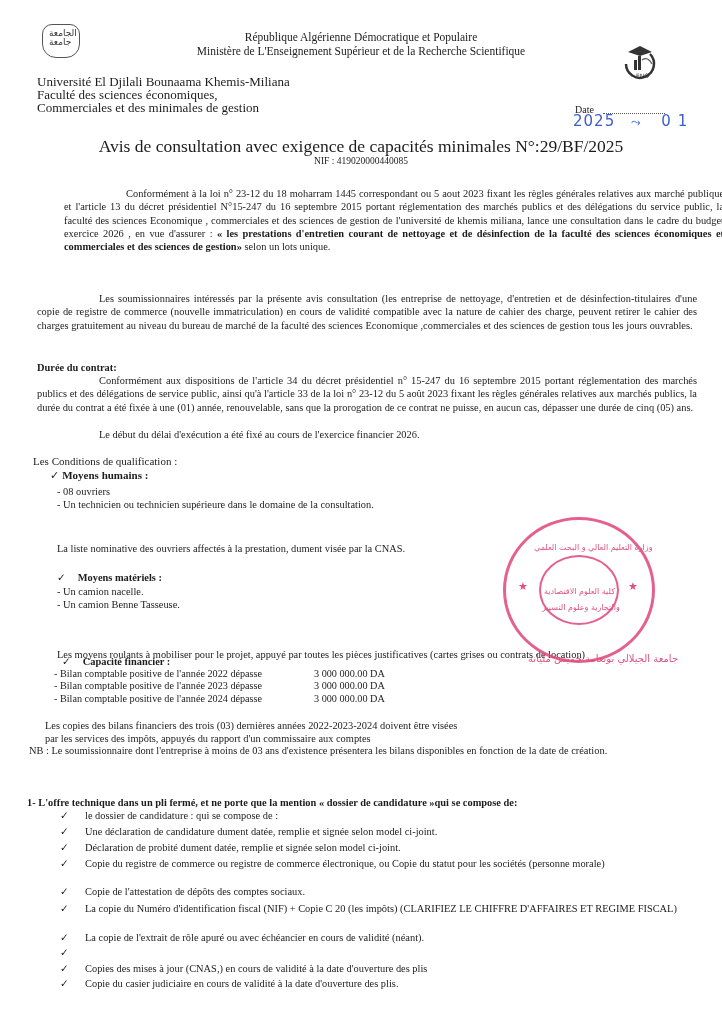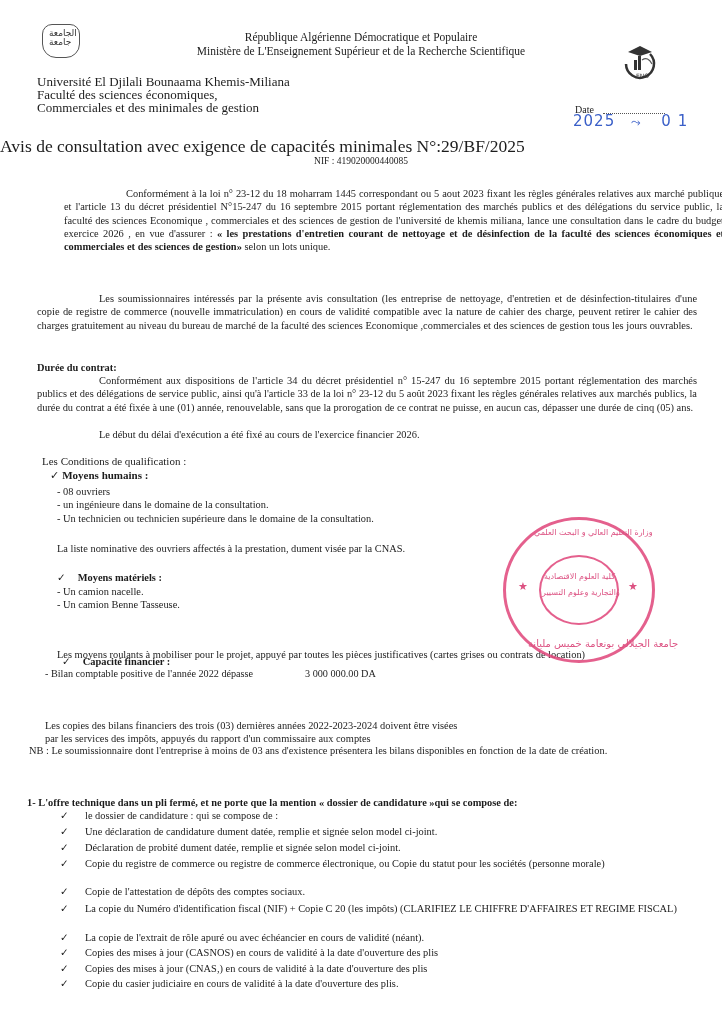--- a/index.html
+++ b/index.html
@@ -8,32 +8,32 @@
   .abs { position:absolute; }
   .hdr-center { left:0; width:722px; top:30px; text-align:center; font-size:11.5px; line-height:14px; }
   .uni { left:37px; top:75px; font-size:13px; line-height:13px; }
   .logo-left { left:42px; top:24px; width:36px; height:32px; border:1.5px solid #555; border-radius:10px 10px 14px 14px; }
   .logo-left .g1 { position:absolute; left:6px; top:4px; font-size:9px; line-height:9px; color:#333; font-family:"DejaVu Sans",sans-serif; }
   .logo-right { left:620px; top:42px; width:40px; height:40px; }
   .date-area { left:573px; top:104px; }
   .date-label { font-size:10px; color:#222; position:absolute; left:2px; top:0; }
   .date-dots { position:absolute; left:30px; top:9px; width:62px; border-bottom:1px dotted #555; }
   .date-stamp { position:absolute; left:0; top:8px; color:#3a5fc8; font-family:"DejaVu Sans",sans-serif; font-size:15px; letter-spacing:1px; white-space:nowrap; }
-  .title { left:0; width:722px; top:136px; text-align:left; font-size:17.5px; line-height:20px; }
+  .title { left:0; width:722px; top:136px; text-align:center; font-size:17.5px; line-height:20px; }
   .nif { left:0; width:722px; top:156px; text-align:center; font-size:9.5px; }
   .para { left:37px; width:660px; font-size:10.4px; line-height:13.3px; text-align:justify; }
   .indent { text-indent:62px; }
   .b { font-weight:bold; }
   .line { font-size:10.4px; line-height:13.3px; white-space:nowrap; }
   .fin-row { font-size:10.2px; line-height:12.3px; white-space:nowrap; }
   .fin-label { display:inline-block; width:260px; }
   .stamp { left:503px; top:517px; width:146px; height:140px; border:3px solid #e0457a; border-radius:50%;
            opacity:0.85; }
   .stamp-inner { position:absolute; left:33px; top:35px; width:76px; height:66px; border:2px solid #e0457a; border-radius:50%; }
-  .stamp-txt { position:absolute; color:#d6336c; font-family:"DejaVu Sans",sans-serif; font-size:8px; white-space:nowrap; }
+  .stamp-txt { position:absolute; color:#d6336c; font-family:"DejaVu Sans",sans-serif; font-size:8px; white-space:nowrap;margin-top:15px; }
   .star { position:absolute; color:#d6336c; font-size:11px; }
   .list-item { position:absolute; left:85px; width:620px; font-size:10.4px; line-height:13.3px; }
   .list-item .ck { position:absolute; left:-25px; top:0; }
 </style>
 </head>
 <body>
 
 <div class="abs logo-left">
   <span class="g1">ﺍﻟﺠﺎﻣﻌﺔ<br>ﺟﺎﻣﻌﺔ</span>
 </div>
@@ -74,62 +74,63 @@
 <div class="abs para indent" style="top:187px;margin-left:27px;">
   <span>Conformément à la loi n° 23-12 du 18 moharram 1445 correspondant ou 5 aout 2023 fixant les règles générales relatives aux marché publique et l'article 13 du décret présidentiel N°15-247 du 16 septembre 2015 portant réglementation des marchés publics et des délégations du service public, la faculté des sciences Economique , commerciales et des sciences de gestion de l'université de khemis miliana, lance une consultation dans le cadre du budget exercice 2026 , en vue d'assurer : </span><span class="b">« les prestations d'entretien courant de nettoyage et de désinfection de la faculté des sciences économiques et commerciales et des sciences de gestion»</span><span> selon un lots unique.</span>
 </div>
 
 <div class="abs para indent" style="top:292px;">Les soumissionnaires intéressés par la présente avis consultation (les entreprise de nettoyage, d'entretien et de désinfection-titulaires d'une copie de registre de commerce (nouvelle immatriculation) en cours de validité compatible avec la nature de cahier des charge, peuvent retirer le cahier des charges gratuitement au niveau du bureau de marché de la faculté des sciences Economique ,commerciales et des sciences de gestion tous les jours ouvrables.</div>
 
 <div class="abs para b" style="top:361px;">Durée du contrat:</div>
 <div class="abs para indent" style="top:374px;">Conformément aux dispositions de l'article 34 du décret présidentiel n° 15-247 du 16 septembre 2015 portant réglementation des marchés publics et des délégations de service public, ainsi qu'à l'article 33 de la loi n° 23-12 du 5 août 2023 fixant les règles générales relatives aux marchés publics, la durée du contrat a été fixée à une (01) année, renouvelable, sans que la prorogation de ce contrat ne puisse, en aucun cas, dépasser une durée de cinq (05) ans.</div>
 <div class="abs para indent" style="top:428px;">Le début du délai d'exécution a été fixé au cours de l'exercice financier 2026.</div>
 
-<div class="abs line" style="left:33px;top:455px;font-size:11px;margin-left:9px;">Les Conditions de qualification :</div>
+<div class="abs line" style="left:33px;top:455px;font-size:11px;">Les Conditions de qualification :</div>
 
 <div class="abs line b" style="left:50px;top:469px;font-size:11px;">
   <span style="font-weight:normal;margin-right:3px;">✓</span><span>Moyens humains :</span>
 </div>
 <div class="abs" style="left:57px;top:485px;font-family:Liberation Serif, serif;">
   <div class="line">- 08 ouvriers</div>
-  <div class="line">- un ingénieure dans le domaine de la consultation.</div>
   <div class="line">- Un technicien ou technicien supérieure dans le domaine de la consultation.</div>
 </div>
 <div class="abs line" style="left:57px;top:542px;">La liste nominative des ouvriers affectés à la prestation, dument visée par la CNAS.</div>
 
 <div class="abs line b" style="left:57px;top:571px;">
   <span style="font-weight:normal;margin-right:12px;">✓</span><span>Moyens matériels :</span>
 </div>
 <div class="abs" style="left:57px;top:585px;">
   <div class="line">- Un camion nacelle.</div>
   <div class="line">- Un camion Benne Tasseuse.</div>
 </div>
 <div class="abs line" style="left:57px;top:648px;">Les moyens roulants à mobiliser pour le projet, appuyé par toutes les pièces justificatives (cartes grises ou contrats de location)</div>
 
 <div class="abs line b" style="left:62px;top:655px;">
   <span style="font-weight:normal;margin-right:12px;">✓</span><span>Capacité financier :</span>
 </div>
-<div class="abs" style="left:45px;top:668px;">
+<div class="abs" style="left:54px;top:668px;">
   <div class="fin-row"><span class="fin-label">- Bilan comptable positive de l'année 2022 dépasse</span><span>3 000 000.00 DA</span></div>
+  <div class="fin-row"><span class="fin-label">- Bilan comptable positive de l'année 2023 dépasse</span><span>3 000 000.00 DA</span></div>
+  <div class="fin-row"><span class="fin-label">- Bilan comptable positive de l'année 2024 dépasse</span><span>3 000 000.00 DA</span></div>
 </div>
 
 <div class="abs line" style="left:45px;top:719px;">Les copies des bilans financiers des trois (03) dernières années 2022-2023-2024 doivent être visées</div>
 <div class="abs line" style="left:45px;top:732px;">par les services des impôts, appuyés du rapport d'un commissaire aux comptes</div>
 <div class="abs para" style="left:29px;width:670px;top:744px;text-align:left;">NB : Le soumissionnaire dont l'entreprise à moins de 03 ans d'existence présentera les bilans disponibles en fonction de la date de création.</div>
 
 <div class="abs line b" style="left:27px;top:796px;">1- L'offre technique dans un pli fermé, et ne porte que la mention « dossier de candidature »qui se compose de:</div>
 
 <div class="list-item" style="top:809px;"><span class="ck">✓</span><span>le dossier de candidature : qui se compose de   :</span></div>
 <div class="list-item" style="top:825px;"><span class="ck">✓</span><span>Une déclaration de candidature dument datée, remplie et signée selon model ci-joint.</span></div>
 <div class="list-item" style="top:841px;"><span class="ck">✓</span><span>Déclaration de probité dument datée, remplie et signée selon model ci-joint.</span></div>
 <div class="list-item" style="top:857px;text-align:justify;"><span class="ck">✓</span><span>Copie du registre de commerce ou registre de commerce électronique, ou Copie du statut pour les sociétés (personne morale)</span></div>
 <div class="list-item" style="top:885px;"><span class="ck">✓</span><span>Copie de l'attestation de dépôts des comptes sociaux.</span></div>
 <div class="list-item" style="top:902px;"><span class="ck">✓</span><span>La copie du Numéro d'identification fiscal (NIF) + Copie C 20 (les impôts) (CLARIFIEZ LE CHIFFRE D'AFFAIRES ET REGIME FISCAL)</span></div>
 <div class="list-item" style="top:931px;"><span class="ck">✓</span><span>La copie de l'extrait de rôle apuré ou avec échéancier en cours de validité (néant).</span></div>
-<div class="list-item" style="top:946px;"><span class="ck">✓</span><span>Copies des mises à jour (CASNOS) en cours de validité à la date d'ouverture des plis</span></div>
+<div class="list-item" style="top:946px;"><span class="ck">✓</span></div>
 <div class="list-item" style="top:962px;"><span class="ck">✓</span><span>Copies des mises à jour (CNAS,) en cours de validité à la date d'ouverture des plis</span></div>
 <div class="list-item" style="top:977px;"><span class="ck">✓</span><span>Copie du casier judiciaire en cours de validité à la date d'ouverture des plis.</span></div>
 
 <div class="abs stamp">
   <div class="stamp-inner"></div>
   <span class="stamp-txt" style="left:28px;top:8px;font-size:8px;">وزارة التعليم العالي و البحث العلمي</span>
   <span class="star" style="left:12px;top:60px;">★</span>
   <span class="star" style="left:122px;top:60px;">★</span>
   <span class="stamp-txt" style="left:38px;top:52px;">كلية العلوم الاقتصادية</span>
   <span class="stamp-txt" style="left:36px;top:68px;">والتجارية وعلوم التسيير</span>

